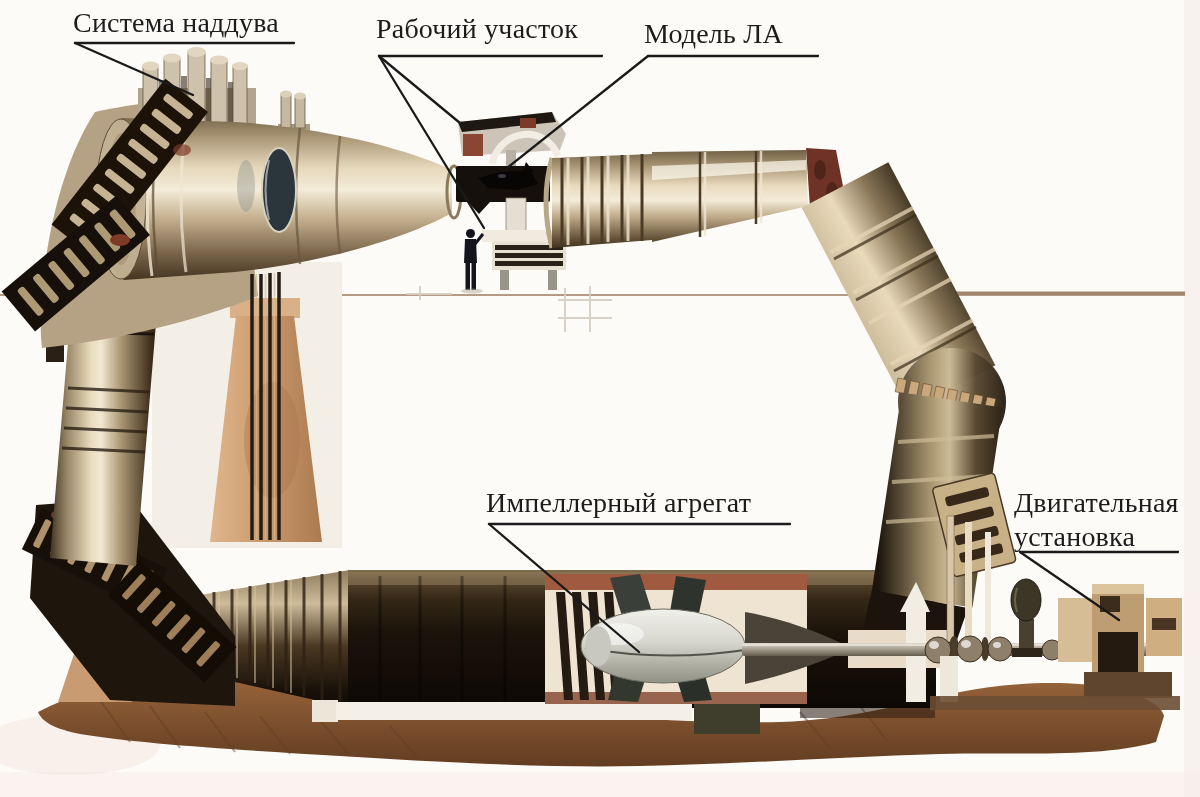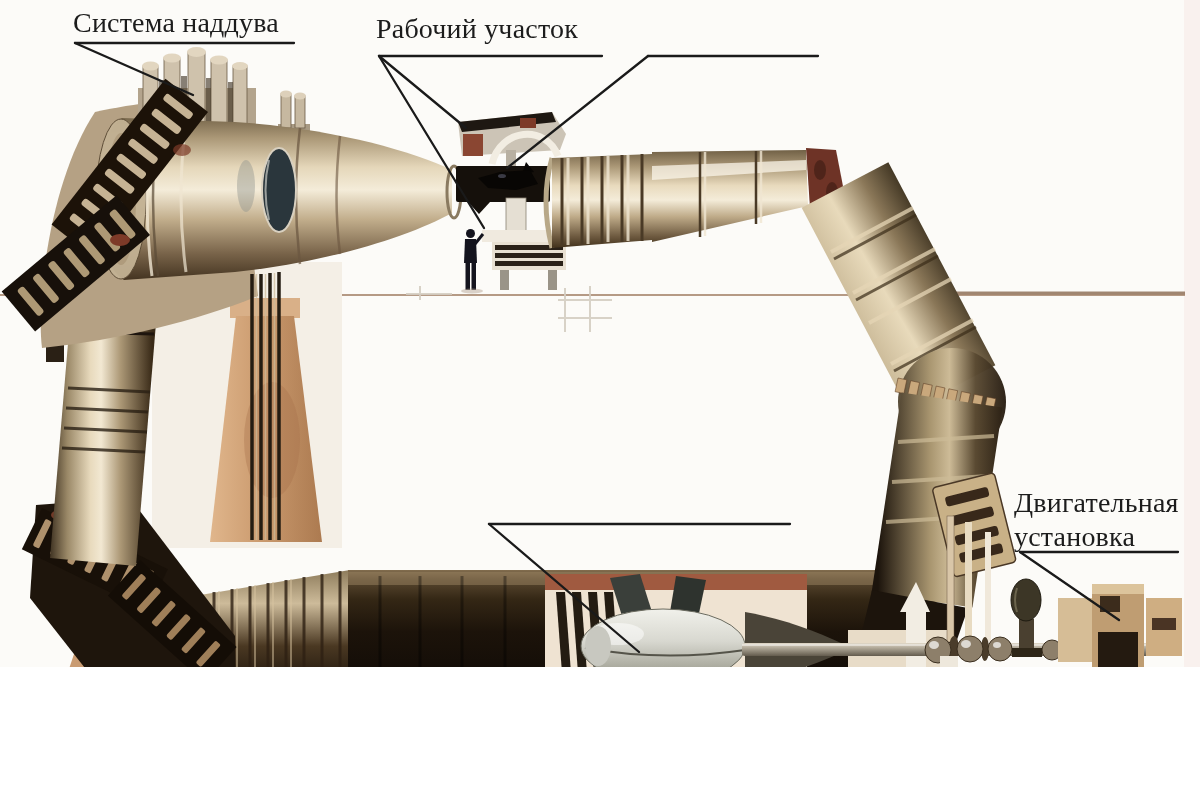--- a/index.html
+++ b/index.html
@@ -1,16 +1,16 @@
 <!DOCTYPE html>
 <html><head>
 <meta charset="utf-8">
 <style>
   html,body{margin:0;padding:0;background:#ffffff;}
-  #stage{position:relative;width:1200px;height:667px;background:#fcfbf8;overflow:hidden;
+  #stage{position:relative;width:1200px;height:797px;background:#fcfbf8;overflow:hidden;
          font-family:"Liberation Serif", serif;}
   .fig-label{position:absolute;color:#1c1c1c;font-size:28px;line-height:34px;
              white-space:nowrap;letter-spacing:0.2px;}
   .fig-label.wrap{white-space:normal;width:190px;}
   svg{position:absolute;left:0;top:0;}
 </style>
 </head>
 <body>
 
 <div id="stage">
@@ -493,14 +493,16 @@
     <path d="M 648,56 L 507,168"></path>
     <path d="M 489,524 L 790,524"></path>
     <path d="M 489,524 L 639,652"></path>
     <path d="M 1020,552 L 1178,552"></path>
     <path d="M 1020,552 L 1119,620"></path>
   </g>
 </svg>
 
 <div class="fig-label" style="left:73px;top:6px;">Система наддува</div>
 <div class="fig-label" style="left:376px;top:12px;text-align:center;">Рабочий участок</div>
+<div class="fig-label" style="left:644px;top:17px;">Модель ЛА</div>
+<div class="fig-label" style="left:486px;top:486px;">Импеллерный агрегат</div>
 <div class="fig-label wrap" style="left:1014px;top:486px;">Двигательная установка</div>
 </div>
 
 </body></html>

